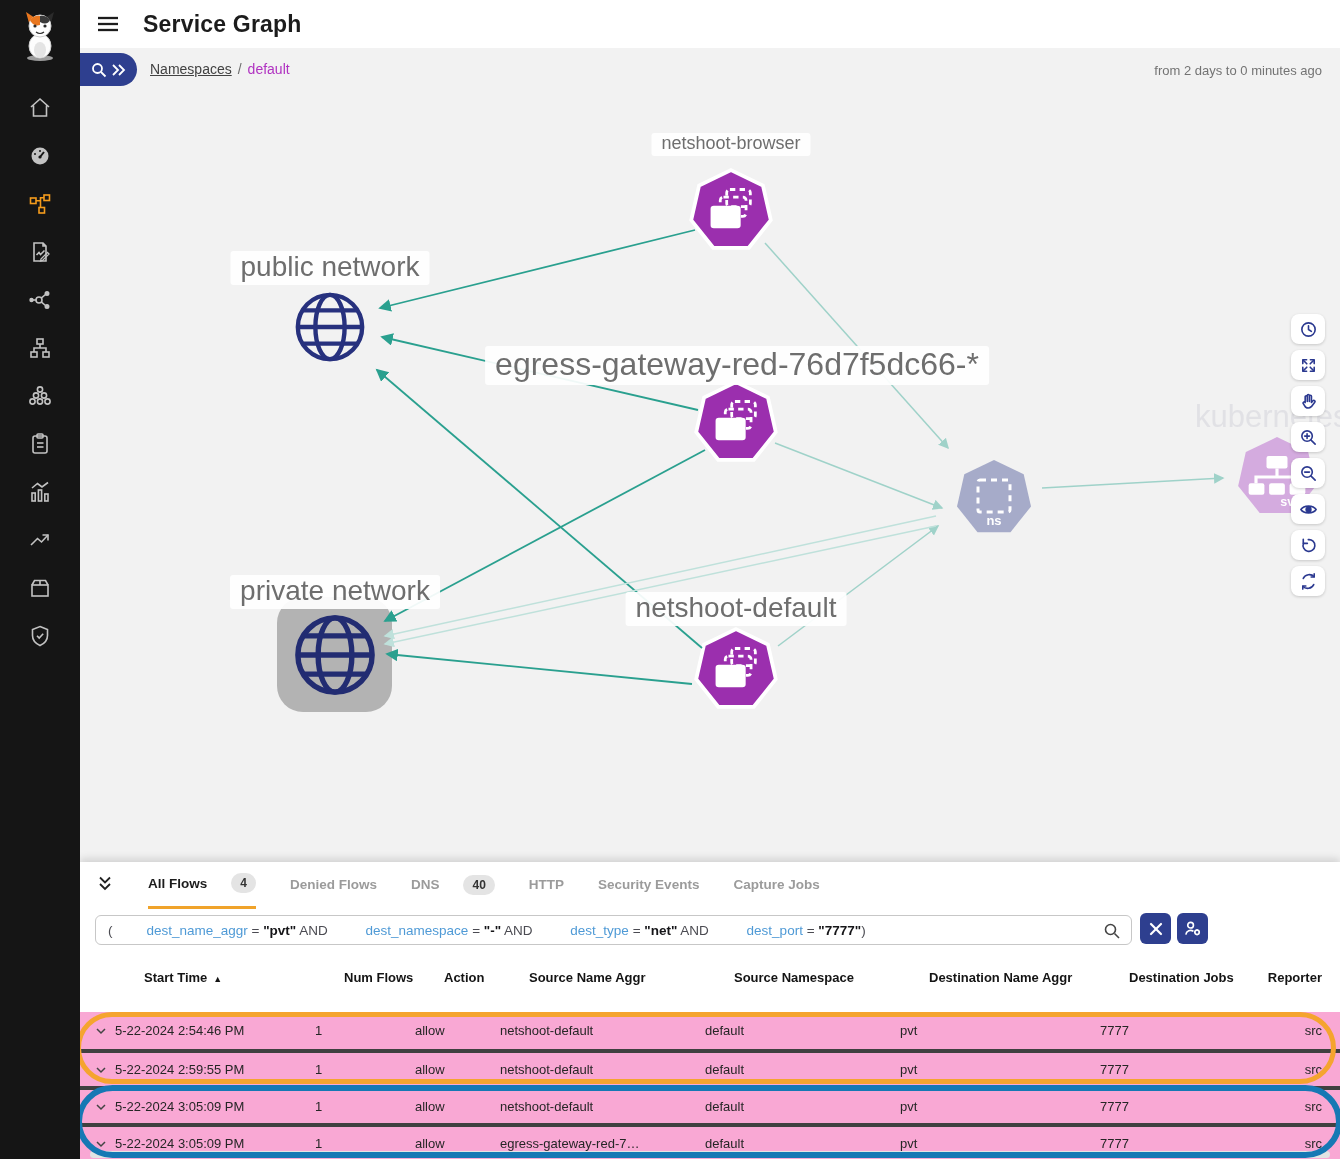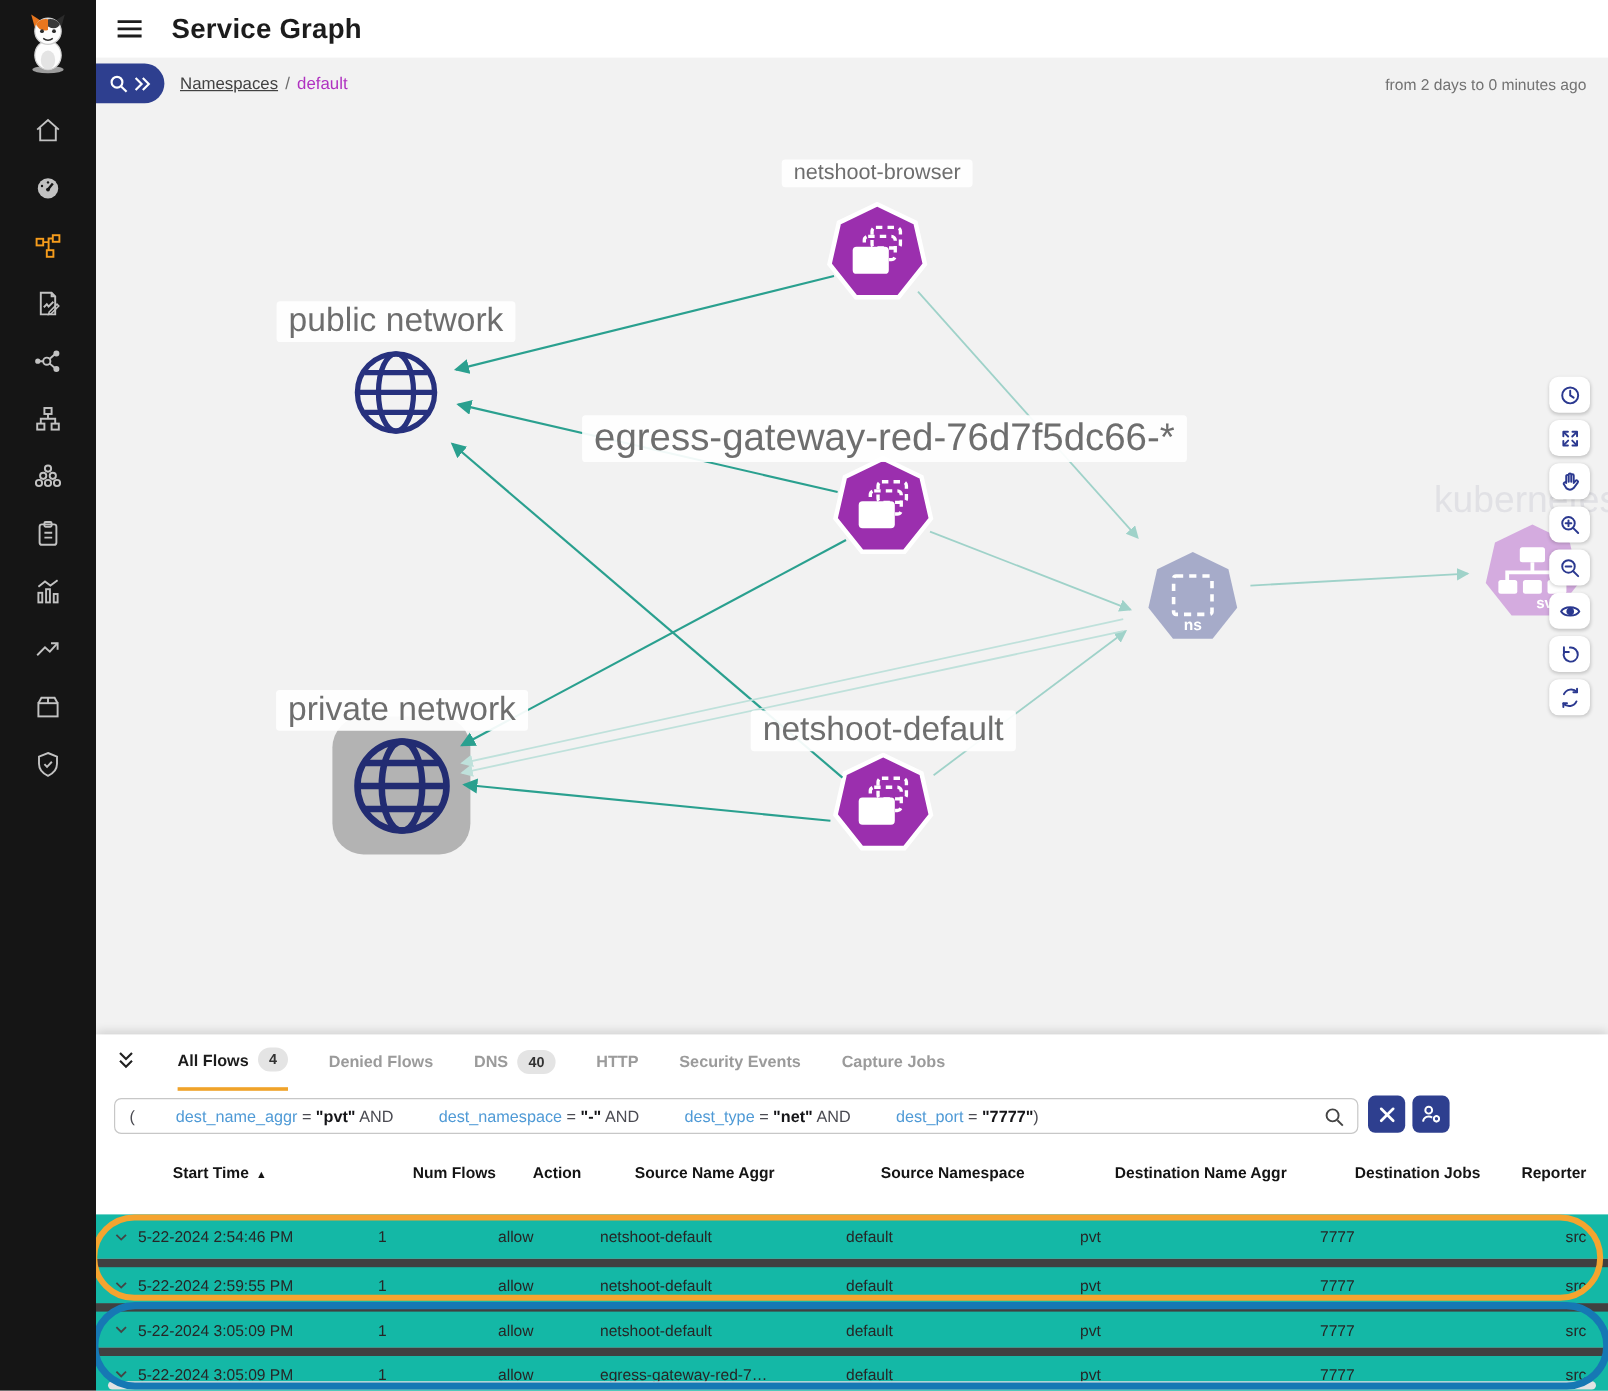--- a/index.html
+++ b/index.html
@@ -38,42 +38,42 @@
   .net-box { position:absolute; width:115px; height:115px; background:#b3b3b3; border-radius:26px; display:flex; align-items:center; justify-content:center; cursor:pointer; }
 
   .gtoolbar { position:absolute; left:1211px; top:266px; display:flex; flex-direction:column; gap:6px; z-index:10; }
   .gt-btn { width:34px; height:30px; background:#fff; border:none; border-radius:8px; box-shadow:0 1px 3px rgba(0,0,0,.18); display:flex; align-items:center; justify-content:center; cursor:pointer; }
   .gt-btn svg { stroke:#2b3990; fill:none; stroke-width:1.7; stroke-linecap:round; stroke-linejoin:round; }
 
   
   .flows-panel { position:absolute; left:80px; top:862px; width:1260px; height:297px; background:#fff; box-shadow:0 -3px 8px rgba(0,0,0,.14); z-index:20; }
   .tabs-row { position:absolute; left:0; top:0; width:100%; height:43px; display:flex; align-items:center; padding-left:15px; }
   .collapse-btn { background:none; border:none; cursor:pointer; display:flex; margin-right:16px; }
-  .tab { display:flex; align-items:center; gap:8px; font-size:13.5px; font-weight:bold; color:#9b9b9b; margin:0 17px; cursor:pointer; height:51px; padding-top:2px; }
+  .tab { display:flex; align-items:center; gap:24px; font-size:13.5px; font-weight:bold; color:#9b9b9b; margin:0 17px; cursor:pointer; height:51px; padding-top:2px; }
   .tab.active { color:#1c1c1c; border-bottom:3px solid #f0a32a; }
   .tab-badge { background:#e4e4e4; color:#333; border-radius:11px; padding:3px 9px; font-size:12px; font-weight:bold; }
 
   .filter-row { position:absolute; left:0; top:43px; width:100%; height:50px; }
   .filter-input { position:absolute; left:15px; top:10px; width:1037px; height:30px; border:1px solid #c7c7c7; border-radius:6px; background:#fff; display:flex; align-items:center; padding:0 34px 0 12px; font-size:13.5px; cursor:text; }
   .filter-input .tok { white-space:pre; }
   .k-p, .k-o { color:#4b4b52; }
   .k-f { color:#4f9ad6;margin-left:34px; }
   .k-v { color:#151518; font-weight:bold; }
   .filter-search { position:absolute; right:10px; top:6px; display:flex; cursor:pointer; }
   .sq-btn { position:absolute; top:8px; width:31px; height:31px; background:#2e3f8f; border:none; border-radius:6px; display:flex; align-items:center; justify-content:center; cursor:pointer; }
   .btn-clear { left:1060px; }
   .btn-user { left:1097px; }
 
   .tgrid { display:grid; grid-template-columns:20px 200px 100px 85px 205px 195px 200px 115px 1fr; padding-left:15px; padding-right:18px; align-items:center; }
   .thead { position:absolute; left:0; top:93px; width:100%; height:57px; font-size:13px; font-weight:bold; color:#141414; align-items:start; padding-top:14px;padding-left:44px; }
   .thead .cell { cursor:pointer; line-height:1.4; }
   .cell.right { text-align:right; }
-  .t-row { position:absolute; left:0; width:100%; height:37px; font-size:13px; color:#262626; background:#14b8a6; cursor:pointer; }
+  .t-row { position:absolute; left:0; width:100%; height:37px; font-size:13px; color:#262626; background:#f9a8d4; cursor:pointer; }
   .t-row + * {}
-  .row-sep { border-top:7px solid #404040; }
+  .row-sep { border-top:4px solid #404040; }
   .row-chevron { display:flex; cursor:pointer; }
   .sort-ico { font-size:9px; margin-left:6px; color:#141414; }
 
   .annotation { position:absolute; pointer-events:none; z-index:30; }
   .ann-orange { left:-4px; top:150px; width:1260px; height:72px; border:5px solid #f5a42f; border-radius:38px; }
   .ann-blue { left:-4px; top:223px; width:1266px; height:73px; border:6px solid #1678b4; border-radius:38px; }
   .hbar { position:absolute; left:10px; bottom:1px; width:1240px; height:7px; background:#e3e3e3; border-radius:4px; z-index:25; }
 </style>
 </head>
 <body>

